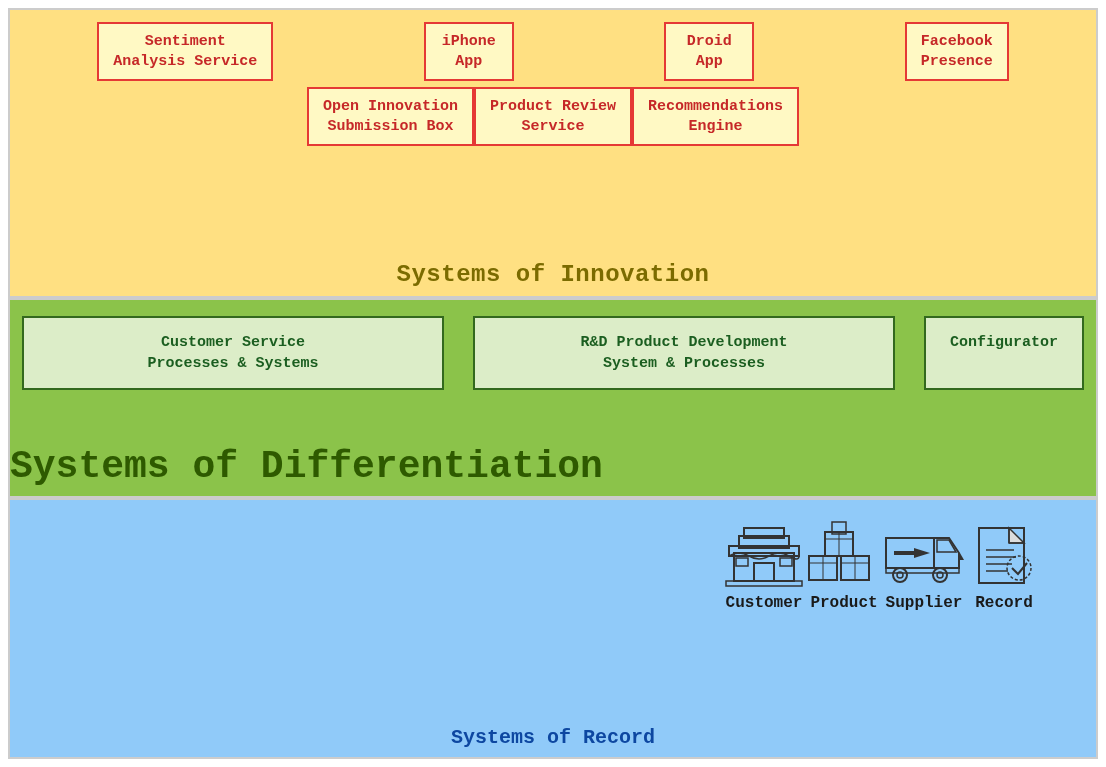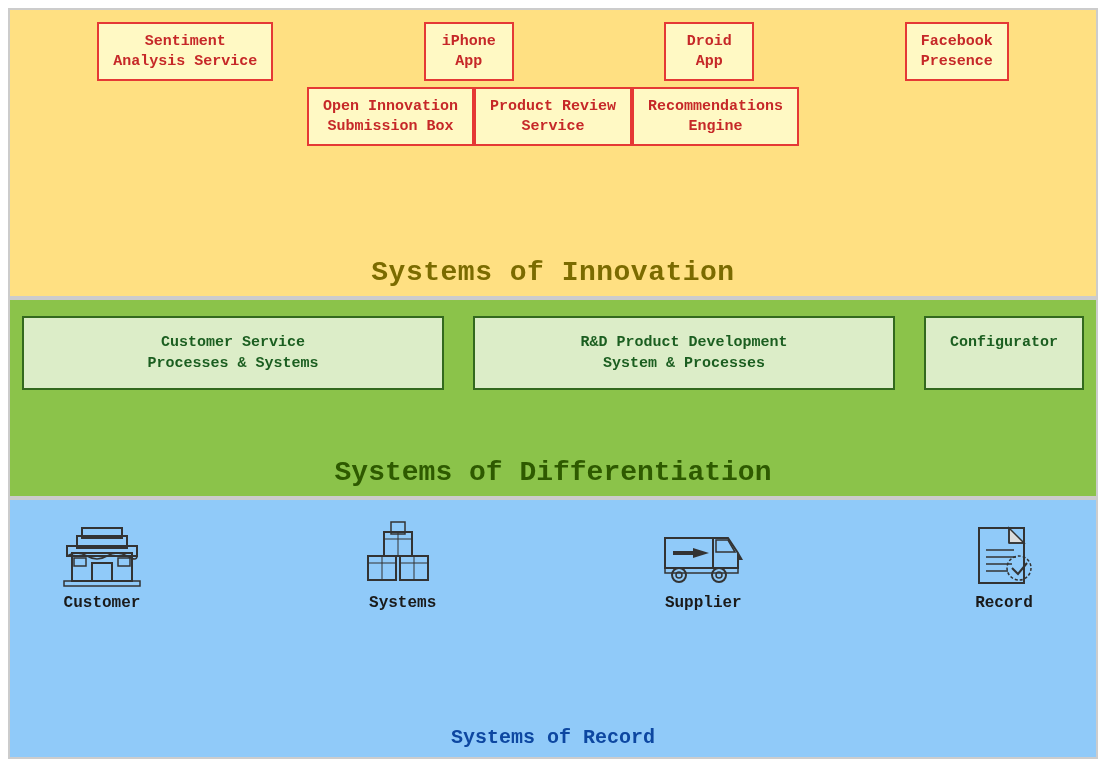--- a/index.html
+++ b/index.html
@@ -61,21 +61,21 @@
       line-height: 1.3;
       min-width: 90px;
     }
 
     .innovation-label {
       position: absolute;
       bottom: 8px;
       left: 0;
       right: 0;
       text-align: center;
-      font-size: 28px;
+      font-size: 24px;
       font-weight: bold;
       color: #7B6B00;
       letter-spacing: 0.5px;
     }
 
     
     .differentiation-layer {
       background: #8BC34A;
       border: 2px solid #ccc;
       flex: 0 0 200px;
@@ -107,41 +107,40 @@
 
     .diff-card-small {
       flex: 0 0 160px;
     }
 
     .differentiation-label {
       position: absolute;
       bottom: 8px;
       left: 0;
       right: 0;
-      text-align: center;
-      font-size: 28px;
+      font-size: 38px;
       font-weight: bold;
       color: #2E5A00;
     }
 
     
     .record-layer {
       background: #90CAF9;
       border: 2px solid #ccc;
       flex: 1;
       position: relative;
       display: flex;
       flex-direction: column;
       padding: 8px 12px 0 12px;
     }
 
     .record-icons {
       display: flex;
       flex-direction: row;
-      justify-content: space-between;
+      justify-content: flex-end;
       align-items: flex-end;
       margin-top: 10px;
       padding: 0 40px;
     }
 
     .record-item {
       display: flex;
       flex-direction: column;
       align-items: center;
       gap: 6px;
@@ -234,21 +233,21 @@
           <rect x="37" y="38" width="28" height="24" stroke="#333" stroke-width="2" fill="none"></rect>
           <line x1="37" y1="45" x2="65" y2="45" stroke="#333" stroke-width="1"></line>
           <line x1="51" y1="38" x2="51" y2="62" stroke="#333" stroke-width="1"></line>
 
           <rect x="21" y="14" width="28" height="24" stroke="#333" stroke-width="2" fill="none"></rect>
           <line x1="21" y1="21" x2="49" y2="21" stroke="#333" stroke-width="1"></line>
           <line x1="35" y1="14" x2="35" y2="38" stroke="#333" stroke-width="1"></line>
 
           <rect x="28" y="4" width="14" height="12" stroke="#333" stroke-width="1.5" fill="none"></rect>
         </svg>
-        <span class="record-item-label">Systems</span>
+        <span class="record-item-label">Product</span>
       </div>
 
       <div class="record-item">
         <svg class="icon" viewBox="0 0 80 70" fill="none" xmlns="http://www.w3.org/2000/svg">
 
           <rect x="2" y="20" width="48" height="30" stroke="#333" stroke-width="2" fill="none"></rect>
 
           <path d="M50 32 L50 50 L75 50 L75 35 L65 20 L50 20" stroke="#333" stroke-width="2" fill="none"></path>
 
           <path d="M53 22 L65 22 L72 34 L53 34 Z" stroke="#333" stroke-width="1.5" fill="none"></path>

